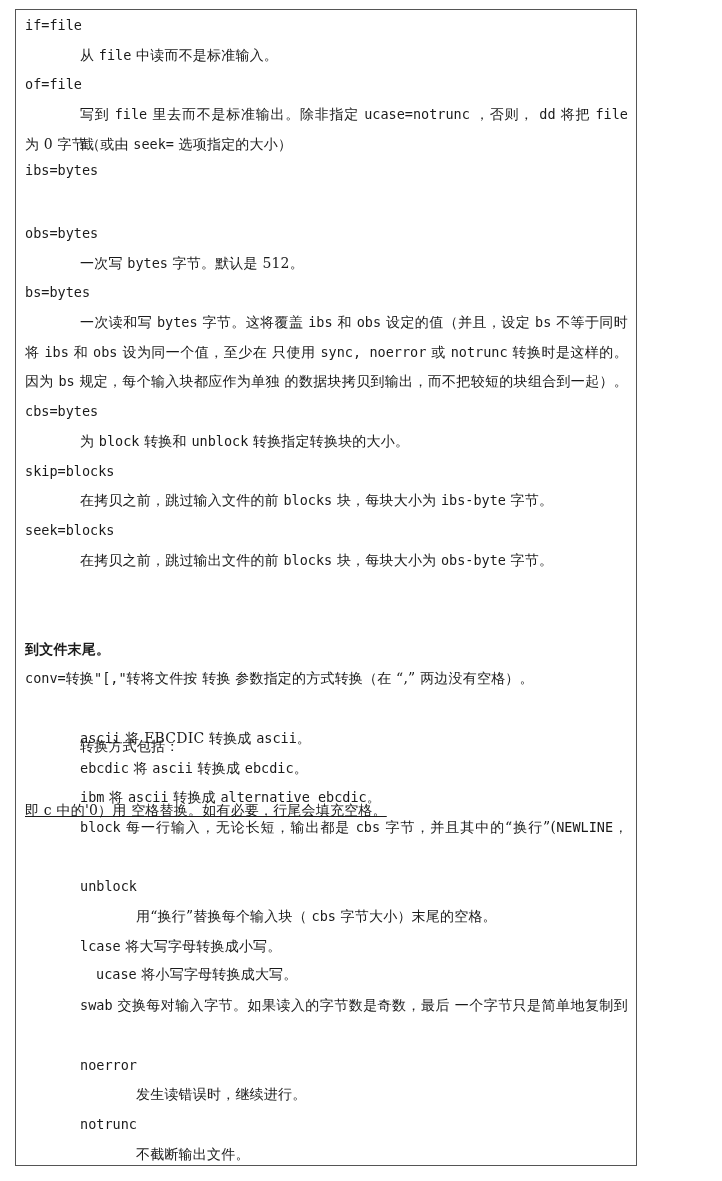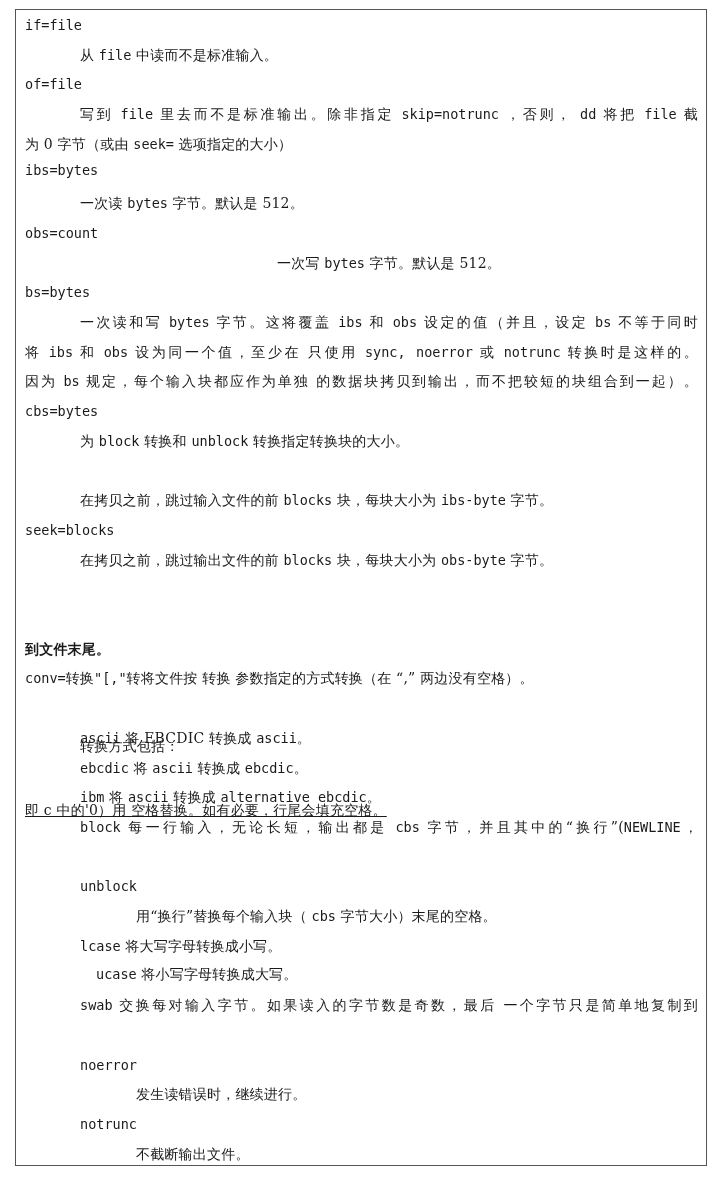--- a/index.html
+++ b/index.html
@@ -1,46 +1,46 @@
 <!DOCTYPE html>
 <html><head>
 <meta charset="utf-8">
 <style>
   html, body { margin:0; padding:0; background:#ffffff; }
   body { width:722px; height:1181px; position:relative; overflow:hidden;
          font-family:"DejaVu Serif", serif; color:#1a1a1a; }
-  .box { position:absolute; left:15px; top:9px; width:692px; height:1157px;
+  .box { position:absolute; left:15px; top:9px; width:622px; height:1157px;
          border:1px solid #555; box-sizing:border-box; }
   .line { position:absolute; left:9px; right:8px; height:30px; line-height:30px;
           font-size:14px; white-space:nowrap; }
   .ind1 { left:64px; }
   .ind2 { left:120px; }
   .mono { font-family:"DejaVu Sans Mono", monospace; font-size:13.5px; }
   .cn { font-family:"DejaVu Serif", serif; font-size:14px; letter-spacing:0.2px; }
   .just { text-align:justify; text-align-last:justify; }
 </style>
 </head>
 <body>
 
 <div class="box" id="box">
     <div class="line" style="top: 0px;"><span class="mono">if=file</span></div>
     <div class="line ind1" style="top: 29.7px;"><span class="cn">从 </span><span class="mono">file</span><span class="cn"> 中读而不是标准输入。</span></div>
     <div class="line" style="top: 59.4px;"><span class="mono">of=file</span></div>
-    <div class="line ind1 just" style="top: 89.1px; white-space: normal;"><span class="cn">写到  </span><span class="mono">file</span><span class="cn"> 里去而不是标准输出。除非指定 </span><span class="mono">skip=notrunc</span><span class="cn"> ，否则， </span><span class="mono">dd</span><span class="cn"> 将把 </span><span class="mono">file</span><span class="cn"> 截</span></div>
+    <div class="line ind1 just" style="top: 89.1px; white-space: normal;"><span class="cn">写到  </span><span class="mono">file</span><span class="cn"> 里去而不是标准输出。除非指定 </span><span class="mono">ucase=notrunc</span><span class="cn"> ，否则， </span><span class="mono">dd</span><span class="cn"> 将把 </span><span class="mono">file</span><span class="cn"> 截</span></div>
     <div class="line" style="top: 118.8px;"><span class="cn">为 0 字节（或由 </span><span class="mono">seek=</span><span class="cn"> 选项指定的大小）</span></div>
     <div class="line" style="top: 145px;"><span class="mono">ibs=bytes</span></div>
-    <div class="line ind1" style="top: 178.2px;"><span class="cn">一次读 </span><span class="mono">bytes</span><span class="cn"> 字节。默认是 512。</span></div>
-    <div class="line" style="top: 207.9px;"><span class="mono">obs=count</span></div>
-    <div class="line ind1" style="top: 237.6px; text-align: center;"><span class="cn">一次写 </span><span class="mono">bytes</span><span class="cn"> 字节。默认是 512。</span></div>
+    <div class="line" style="top: 207.9px;"><span class="mono">obs=bytes</span></div>
+    <div class="line ind1" style="top: 237.6px;"><span class="cn">一次写 </span><span class="mono">bytes</span><span class="cn"> 字节。默认是 512。</span></div>
     <div class="line" style="top: 267.3px;"><span class="mono">bs=bytes</span></div>
     <div class="line ind1 just" style="top: 297px; white-space: normal;"><span class="cn">一次读和写 </span><span class="mono">bytes</span><span class="cn"> 字节。这将覆盖 </span><span class="mono">ibs</span><span class="cn"> 和 </span><span class="mono">obs</span><span class="cn"> 设定的值（并且，设定 </span><span class="mono">bs</span><span class="cn"> 不等于同时</span></div>
     <div class="line just" style="top: 326.7px; white-space: normal;"><span class="cn">将 </span><span class="mono">ibs</span><span class="cn"> 和 </span><span class="mono">obs</span><span class="cn"> 设为同一个值，至少在 只使用 </span><span class="mono">sync, noerror</span><span class="cn"> 或 </span><span class="mono">notrunc</span><span class="cn"> 转换时是这样的。</span></div>
     <div class="line just" style="top: 356.4px; white-space: normal;"><span class="cn">因为 </span><span class="mono">bs</span><span class="cn"> 规定，每个输入块都应作为单独 的数据块拷贝到输出，而不把较短的块组合到一起）。</span></div>
     <div class="line" style="top: 386.1px;"><span class="mono">cbs=bytes</span></div>
     <div class="line ind1" style="top: 415.8px;"><span class="cn">为 </span><span class="mono">block</span><span class="cn"> 转换和 </span><span class="mono">unblock</span><span class="cn"> 转换指定转换块的大小。</span></div>
+    <div class="line" style="top: 445.5px;"><span class="mono">skip=blocks</span></div>
     <div class="line ind1" style="top: 475.2px;"><span class="cn">在拷贝之前，跳过输入文件的前 </span><span class="mono">blocks</span><span class="cn"> 块，每块大小为 </span><span class="mono">ibs-byte</span><span class="cn"> 字节。</span></div>
     <div class="line" style="top: 504.9px;"><span class="mono">seek=blocks</span></div>
     <div class="line ind1" style="top: 534.6px;"><span class="cn">在拷贝之前，跳过输出文件的前 </span><span class="mono">blocks</span><span class="cn"> 块，每块大小为 </span><span class="mono">obs-byte</span><span class="cn"> 字节。</span></div>
     <div class="line" style="top: 623.7px; font-weight: bold;"><span class="cn">到文件末尾。</span></div>
     <div class="line" style="top: 653.4px;"><span class="mono">conv=</span><span class="cn">转换</span><span class="mono">"[,"</span><span class="cn">转将文件按 转换 参数指定的方式转换（在 “,” 两边没有空格）。</span></div>
     <div class="line ind1" style="top: 683.1px; margin-top: 38px;"><span class="cn">转换方式包括：</span></div>
     <div class="line ind1" style="top: 712.8px;"><span class="mono">ascii</span><span class="cn">  将 EBCDIC 转换成 </span><span class="mono">ascii</span><span class="cn">。</span></div>
     <div class="line ind1" style="top: 742.5px;"><span class="mono">ebcdic</span><span class="cn"> 将 </span><span class="mono">ascii</span><span class="cn"> 转换成 </span><span class="mono">ebcdic</span><span class="cn">。</span></div>
     <div class="line ind1" style="top: 772.2px;"><span class="mono">ibm</span><span class="cn">    将 </span><span class="mono">ascii</span><span class="cn"> 转换成 </span><span class="mono">alternative ebcdic</span><span class="cn">。</span></div>
     <div class="line ind1 just" style="top: 801.9px; white-space: normal;"><span class="mono">block</span><span class="cn">  每一行输入，无论长短，输出都是    </span><span class="mono">cbs</span><span class="cn">    字节，并且其中的“换行”(</span><span class="mono">NEWLINE</span><span class="cn">，</span></div>

